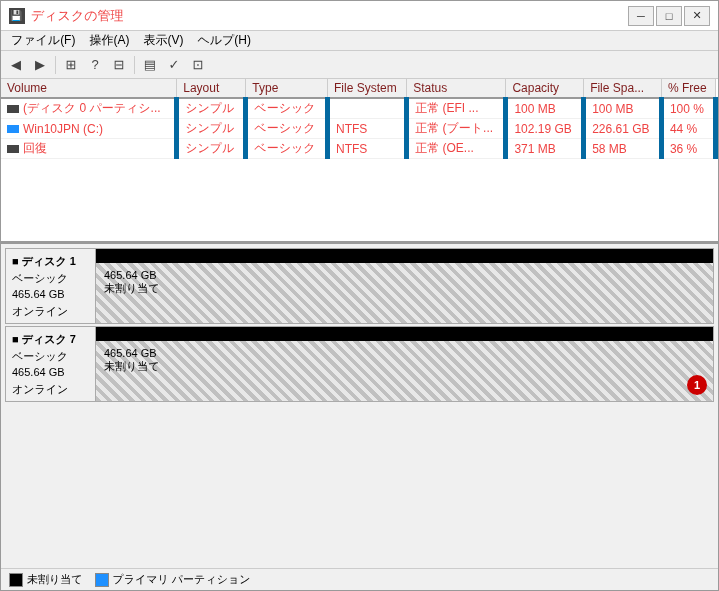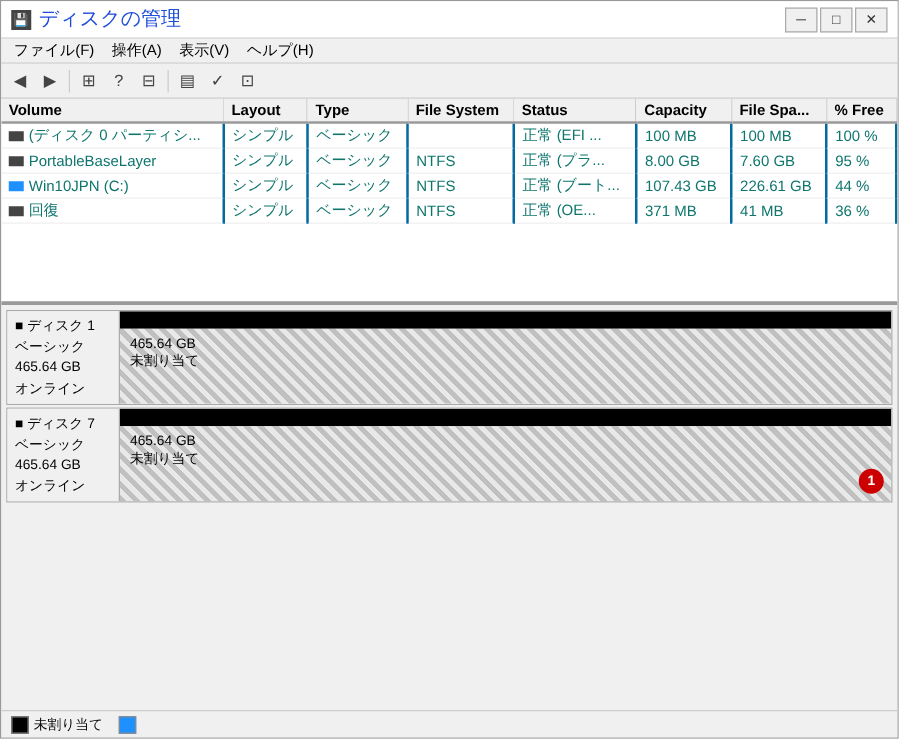--- a/index.html
+++ b/index.html
@@ -41,22 +41,22 @@
       width: 16px;
       height: 16px;
       background: #444;
       font-size: 10px;
       display: flex;
       align-items: center;
       justify-content: center;
       color: white;
     }
     .title-text {
-      font-size: 16px;
-      color: #1d4ed8;
+      font-size: 13px;
+      color: #ef4444;
     }
     .title-controls {
       display: flex;
       gap: 2px;
     }
     .title-btn {
       width: 26px;
       height: 20px;
       background: #f0f0f0;
       border: 1px solid #aaa;
@@ -137,32 +137,32 @@
       width: 100%;
       border-collapse: collapse;
       font-size: 12px;
     }
     .disk-table th {
       background: #f0f0f0;
       border-right: 1px solid #ccc;
       border-bottom: 2px solid #999;
       padding: 2px 6px;
       text-align: left;
-      font-weight: bold;
+      font-weight: normal;
       white-space: nowrap;
       position: sticky;
       top: 0;
-      color: #000000;
+      color: #7f1d1d;
     }
     .disk-table td {
       padding: 1px 6px;
-      border-right: 2px solid #0369a1;
+      border-right: 5px solid #0369a1;
       border-bottom: 1px solid #f0f0f0;
       white-space: nowrap;
-      color: #0f766e;
+      color: #ef4444;
     }
 
     
     .disk-panel {
       flex: 1;
       background: #f0f0f0;
       overflow-y: auto;
       padding: 2px 0;
     }
 
@@ -177,21 +177,21 @@
     .disk-label {
       width: 90px;
       min-width: 90px;
       padding: 4px 6px;
       background: #f0f0f0;
       border-right: 1px solid #aaa;
       font-size: 11px;
       line-height: 1.5;
     }
     .disk-label-name {
-      font-weight: normal;
+      font-weight: bold;
       font-size: 11px;
     }
 
     .disk-partitions {
       flex: 1;
       display: flex;
       position: relative;
       overflow: hidden;
     }
 
@@ -296,47 +296,37 @@
     <td><span style="display:inline-block;width:12px;height:8px;background:#444;margin-right:4px;vertical-align:middle;"></span>(ディスク 0 パーティシ...</td>
     <td>シンプル</td>
     <td>ベーシック</td>
     <td></td>
     <td>正常 (EFI ...</td>
     <td>100 MB</td>
     <td>100 MB</td>
     <td>100 %</td>
   </tr>
               <tr>
-    <td><span style="display:inline-block;width:12px;height:8px;background:#444;margin-right:4px;vertical-align:middle;"></span>PortableBaseLayer</td>
-    <td>シンプル</td>
-    <td>ベーシック</td>
-    <td>NTFS</td>
-    <td>正常 (プラ...</td>
-    <td>8.00 GB</td>
-    <td>7.60 GB</td>
-    <td>95 %</td>
-  </tr>
-              <tr>
     <td><span style="display:inline-block;width:12px;height:8px;background:#1e90ff;margin-right:4px;vertical-align:middle;"></span>Win10JPN (C:)</td>
     <td>シンプル</td>
     <td>ベーシック</td>
     <td>NTFS</td>
     <td>正常 (ブート...</td>
-    <td>107.43 GB</td>
+    <td>102.19 GB</td>
     <td>226.61 GB</td>
     <td>44 %</td>
   </tr>
               <tr>
     <td><span style="display:inline-block;width:12px;height:8px;background:#444;margin-right:4px;vertical-align:middle;"></span>回復</td>
     <td>シンプル</td>
     <td>ベーシック</td>
     <td>NTFS</td>
     <td>正常 (OE...</td>
     <td>371 MB</td>
-    <td>41 MB</td>
+    <td>58 MB</td>
     <td>36 %</td>
   </tr>
             </tbody>
         </table>
       </div>
     </div>
 
     <div class="disk-panel" id="disk-panel">
     <div class="disk-row">
     <div class="disk-label">
@@ -376,17 +366,18 @@
   </div>
       </div>
 
     <div class="legend">
       <div class="legend-item">
         <div class="legend-box black"></div>
         <span>未割り当て</span>
       </div>
       <div class="legend-item">
         <div class="legend-box blue"></div>
+        <span>プライマリ パーティション</span>
       </div>
     </div>
 
   </div>
 </div>
 
 </body></html>

